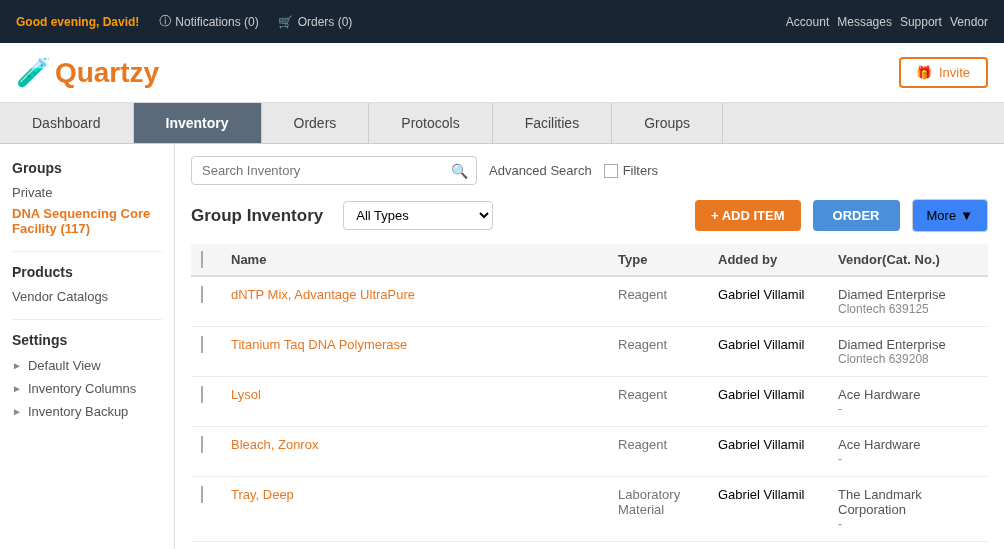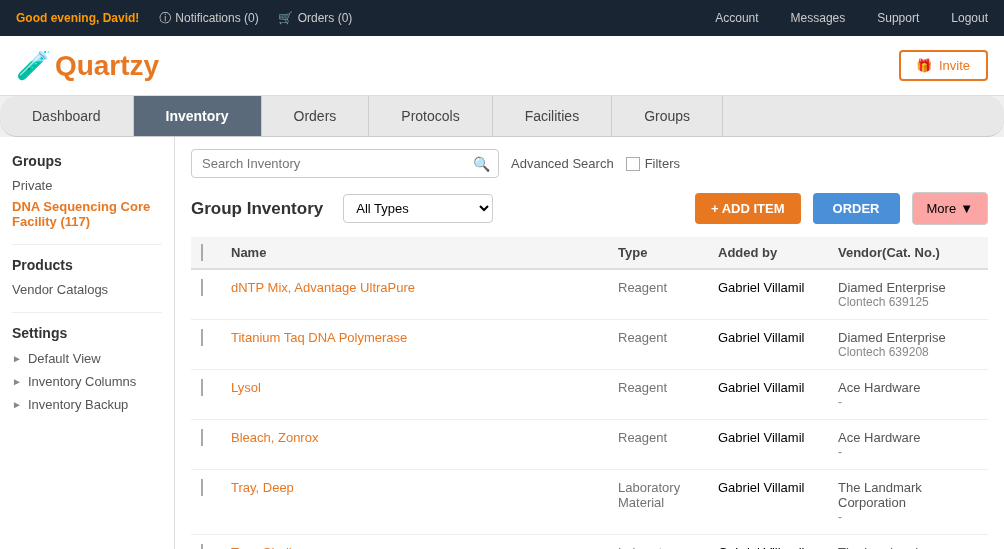--- a/index.html
+++ b/index.html
@@ -5,27 +5,27 @@
     * { box-sizing: border-box; margin: 0; padding: 0; }
     body { font-family: Arial, Helvetica, sans-serif; font-size: 13px; background: #f0f0f0; }
 
     
     .top-nav {
       background: #1a2533;
       color: #fff;
       display: flex;
       align-items: center;
       padding: 0 16px;
-      height: 36px;
+      height: 43px;
       font-size: 12px;
     }
     .top-nav .greeting { color: #f90; font-weight: bold; margin-right: 20px; }
     .top-nav .nav-item { display: flex; align-items: center; margin-right: 20px; cursor: pointer; color: #ccc; }
     .top-nav .spacer { flex: 1; }
-    .top-nav .right-items { display: flex; gap: 32px; }
+    .top-nav .right-items { display: flex; gap: 8px; }
     .top-nav .right-items span { cursor: pointer; color: #ccc; }
 
     
     .logo-bar {
       background: #fff;
       padding: 8px 16px;
       display: flex;
       align-items: center;
       justify-content: space-between;
       border-bottom: 1px solid #ddd;
@@ -45,21 +45,20 @@
       display: flex;
       align-items: center;
       gap: 6px;
     }
 
     
     .main-nav {
       background: #e8e8e8;
       display: flex;
       border-bottom: 1px solid #ccc;
-      border-radius: 17px;
     }
     .main-nav .tab {
       padding: 12px 32px;
       cursor: pointer;
       font-size: 14px;
       color: #444;
       border-right: 1px solid #ccc;
       font-weight: normal;
     }
     .main-nav .tab.active {
@@ -123,21 +122,21 @@
     .search-input-wrap {
       position: relative;
       display: flex;
       align-items: center;
     }
     .search-input {
       border: 1px solid #ccc;
       border-radius: 4px;
       padding: 6px 28px 6px 10px;
       font-size: 13px;
-      width: 308px;
+      width: 286px;
       color: #999;
     }
     .search-icon-inner {
       position: absolute;
       right: 8px;
       color: #aaa;
       font-size: 14px;
     }
     .advanced-search-link {
       color: #555;
@@ -195,21 +194,21 @@
       background: #4a90d9;
       color: #fff;
       border: none;
       padding: 8px 20px;
       border-radius: 4px;
       font-size: 13px;
       font-weight: bold;
       cursor: pointer;
     }
     .more-btn {
-      background: #fca5a5;
+      background: #3b82f6;
       border: 1px solid #ccc;
       padding: 8px 14px;
       border-radius: 4px;
       cursor: pointer;
       font-size: 13px;
       display: flex;
       align-items: center;
       gap: 4px;
     }
 
@@ -261,21 +260,21 @@
   </span>
   <span class="nav-item">
     <span style="margin-right:4px;">🛒</span>
     <span>Orders (0)</span>
   </span>
   <span class="spacer"></span>
   <span class="right-items">
     <span>Account</span>
     <span>Messages</span>
     <span>Support</span>
-    <span>Logout</span>
+    <span>Vendor</span>
   </span>
 </nav>
 
 <div class="logo-bar">
   <div class="logo">
     <span class="logo-icon" style="font-size:28px;">🧪</span>
     <span class="logo-text">Quartzy</span>
   </div>
   <button class="invite-btn">
     <span>🎁</span>

